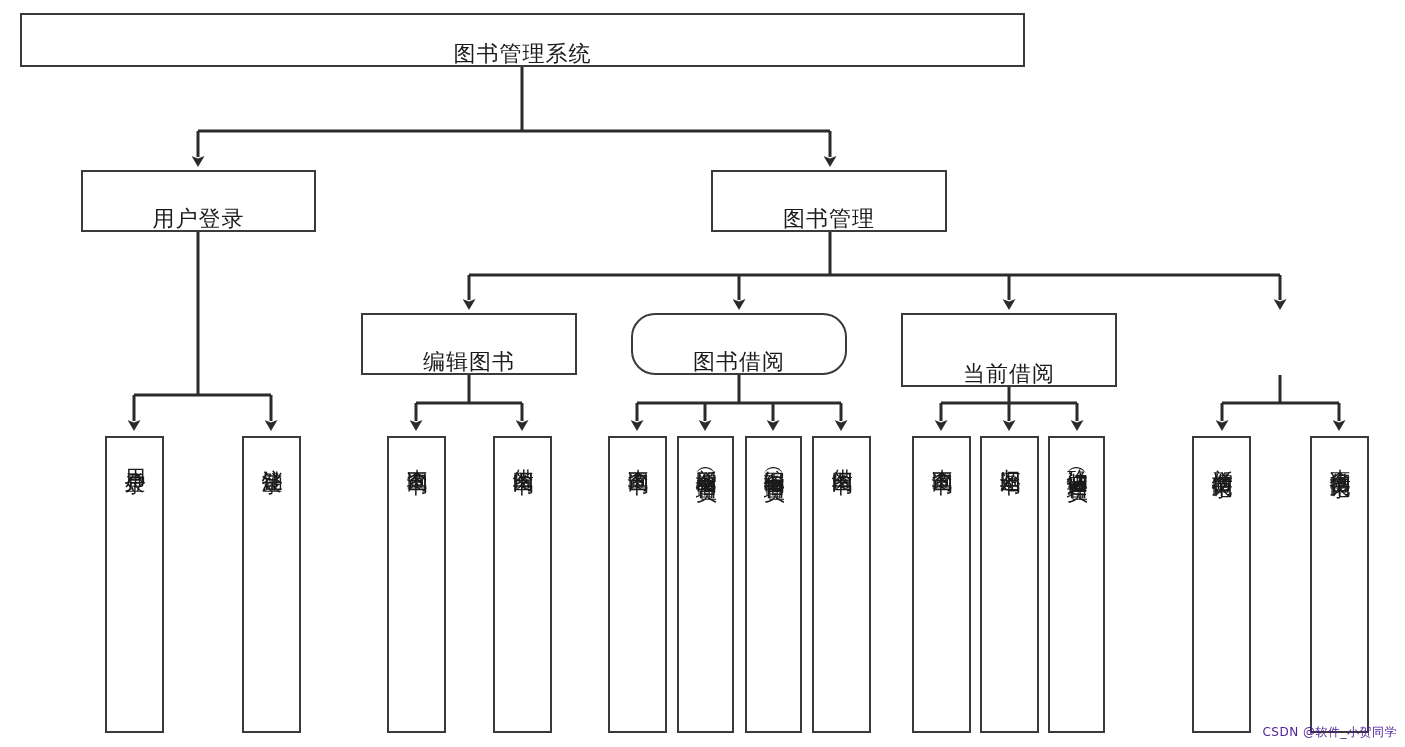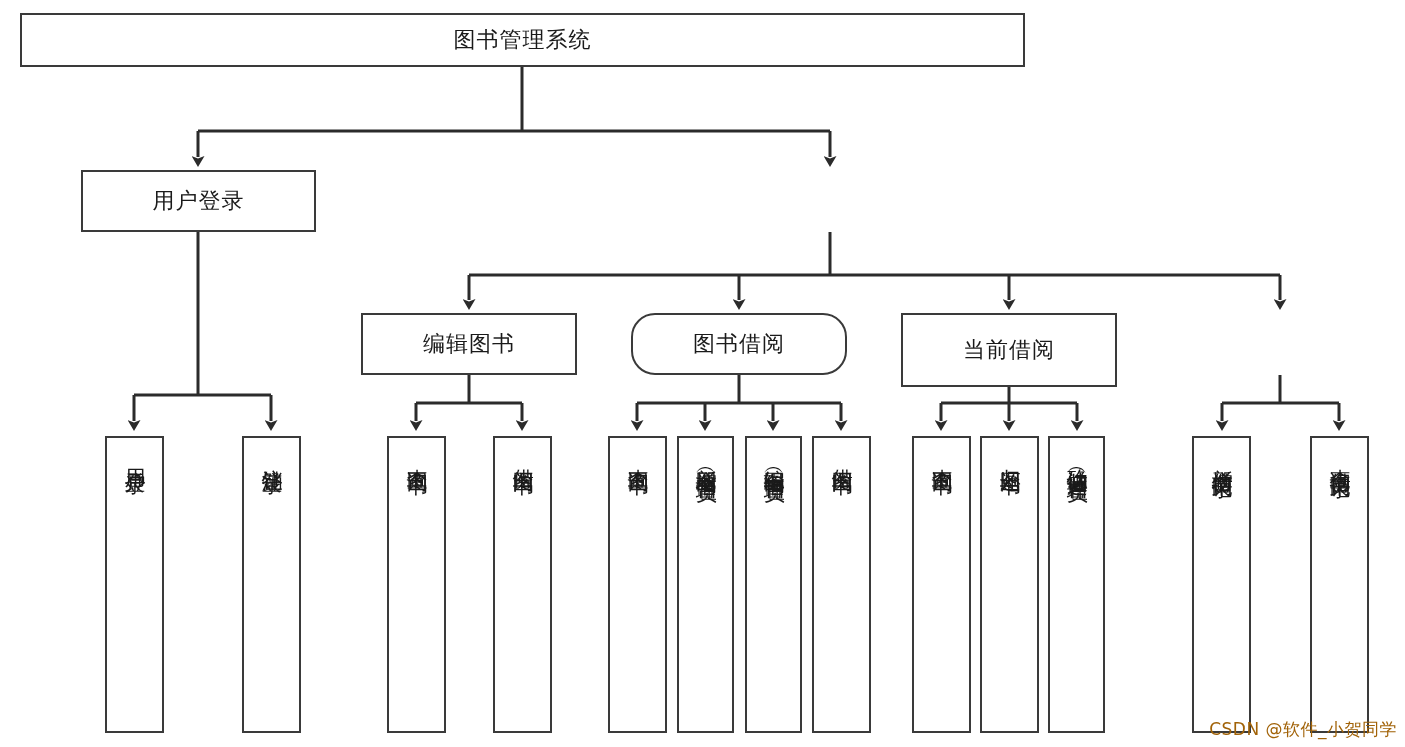--- a/index.html
+++ b/index.html
@@ -25,21 +25,21 @@
     width: 1405px;
     height: 747px;
     pointer-events: none;
   }
   .node {
     position: absolute;
     box-sizing: border-box;
     background: #ffffff;
     border: 2px solid #3a3a3a;
     display: flex;
-    align-items: center;
+    align-items: flex-end;
     justify-content: center;
     color: #1a1a1a;
     z-index: 2;
   }
   .node .label {
     display: block;
     text-align: center;
     line-height: 1.05;
     letter-spacing: 0.5px;
   }
@@ -56,22 +56,22 @@
     text-orientation: upright;
     font-size: 21px;
     line-height: 1.12;
     letter-spacing: 2px;
     white-space: nowrap;
   }
   #watermark {
     position: absolute;
     right: 8px;
     bottom: 6px;
-    font-size: 17px;
-    color: #a16207;
+    font-size: 12px;
+    color: #4c1d95;
     letter-spacing: 0.5px;
     z-index: 5;
     white-space: nowrap;
     margin-left: 33px;
   }
 </style>
 </head>
 <body>
 
 <div id="canvas">
@@ -126,20 +126,23 @@
     </g>
   </svg>
 
   <div class="node horiz" style="left:20px; top:13px; width:1005px; height:54px;">
     <span class="label">图书管理系统</span>
   </div>
 
   <div class="node horiz" style="left:81px; top:170px; width:235px; height:62px;">
     <span class="label">用户登录</span>
   </div>
+  <div class="node horiz" style="left:711px; top:170px; width:236px; height:62px;">
+    <span class="label">图书管理</span>
+  </div>
 
   <div class="node horiz" style="left:361px; top:313px; width:216px; height:62px;">
     <span class="label">编辑图书</span>
   </div>
   <div class="node horiz" style="left:631px; top:313px; width:216px; height:62px;border-radius:24px;">
     <span class="label">图书借阅</span>
   </div>
   <div class="node horiz" style="left:901px; top:313px; width:216px; height:74px;">
     <span class="label">当前借阅</span>
   </div>

